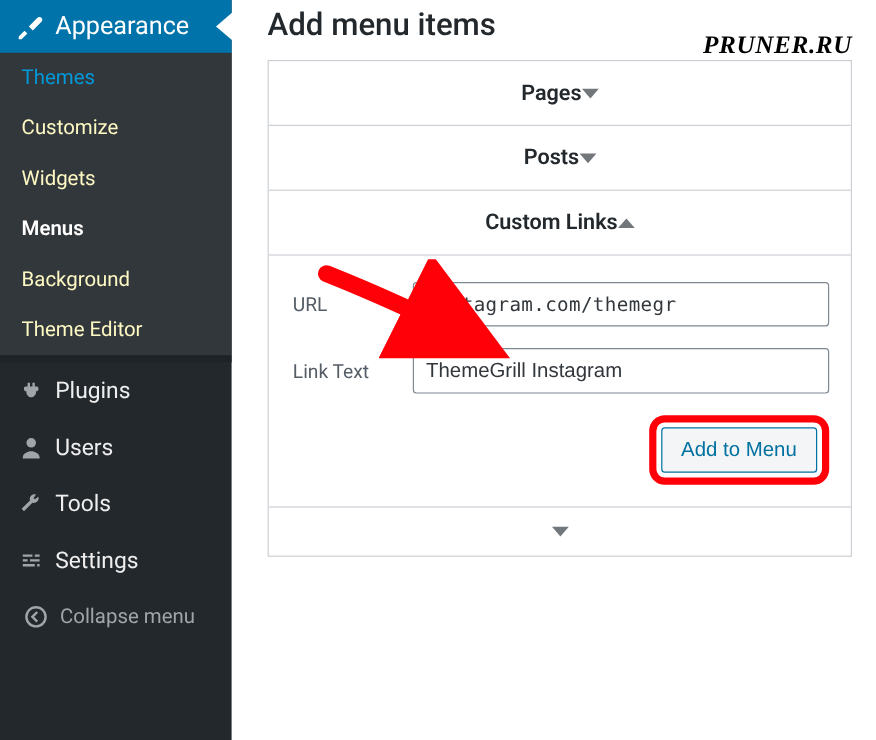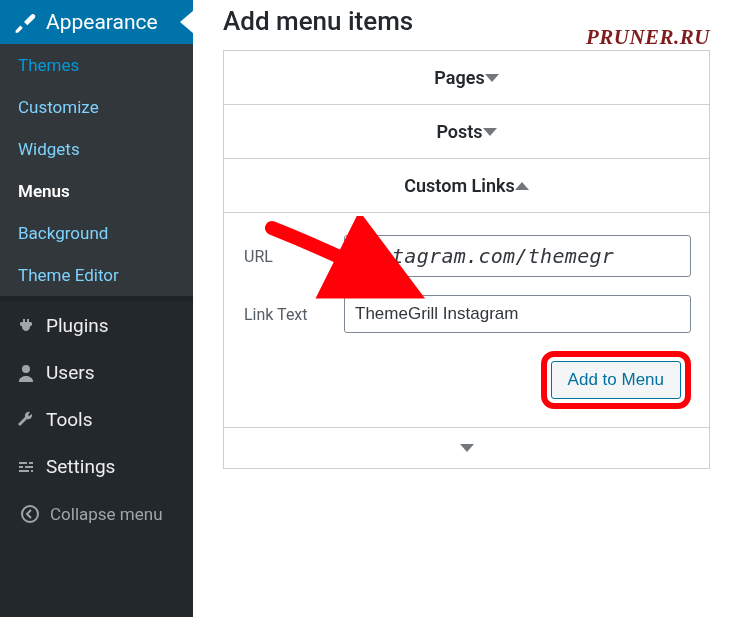--- a/index.html
+++ b/index.html
@@ -39,21 +39,21 @@
     border-top: 12px solid transparent;
     border-bottom: 12px solid transparent;
     border-right: 14px solid #fff;
   }
   .submenu {
     background: #32373c;
   }
   .submenu-item {
     padding: 11px 18px;
     font-size: 17px;
-    color: #7dd3fc;
+    color: #fef9c3;
     cursor: pointer;
   }
   .submenu-item.current { color: #fff; font-weight: 600; }
   .submenu-item.themes { color: #0099d9; }
   .menu-sep { height: 6px; background: #1d2327; }
   .menu-row {
     display: flex;
     align-items: center;
     padding: 12px 12px;
     font-size: 19px;
@@ -63,21 +63,21 @@
   .menu-row .icon { width: 28px; display: inline-flex; justify-content: center; color: #a0a5aa; margin-right: 6px;}
   .menu-row.collapse { color:#a0a5aa; font-size:17px; padding:14px 16px;align-items:flex-end;}
   .content {
     flex: 1;
     padding: 6px 20px 0 30px;
     position: relative;
   }
   .title-row { display:flex; justify-content:space-between; align-items:flex-end; }
   h1 { font-size: 26px; font-weight: 500; color: #23282d; margin-bottom: 14px; }
   .watermark {
-    color: #7f1d1d;
+    color: #000000;
     font-weight: 700;
     font-size: 21px;
     font-family: Georgia, serif;
     font-style: italic;
     letter-spacing: 0.5px;
   }
   .meta-box {
     border: 1px solid #ccd0d4;
     background: #fff;
   }
@@ -115,21 +115,21 @@
     font-size: 16px;
   }
   .field-row input {
     flex: 1;
     border: 1px solid #7e8993;
     border-radius: 3px;
     padding: 8px 10px;
     font-size: 17px;
     color: #32373c;
   }
-  .field-row input.url { font-family: Menlo, Consolas, monospace; font-size:20px; letter-spacing:0.3px;font-style:italic;}
+  .field-row input.url { font-family: Menlo, Consolas, monospace; font-size:16px; letter-spacing:0.3px;}
   .btn-row { text-align: right; position: relative; }
   .btn-highlight {
     display: inline-block;
     border: 6px solid #ff0008;
     border-radius: 13px;
     padding: 4px;
   }
   .btn {
     border: 1px solid #0071a1;
     background: #f3f5f6;

